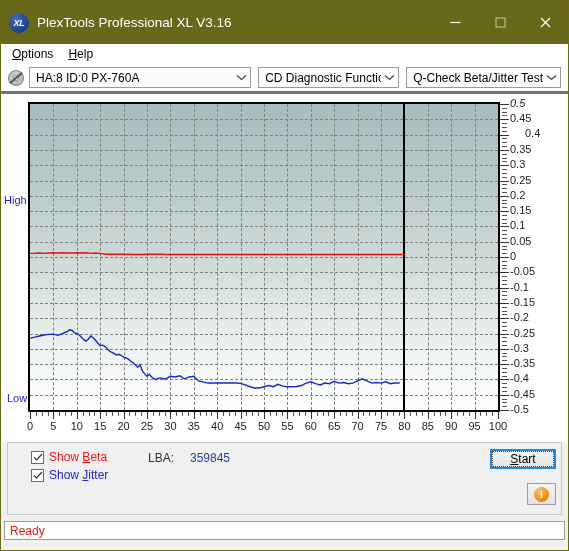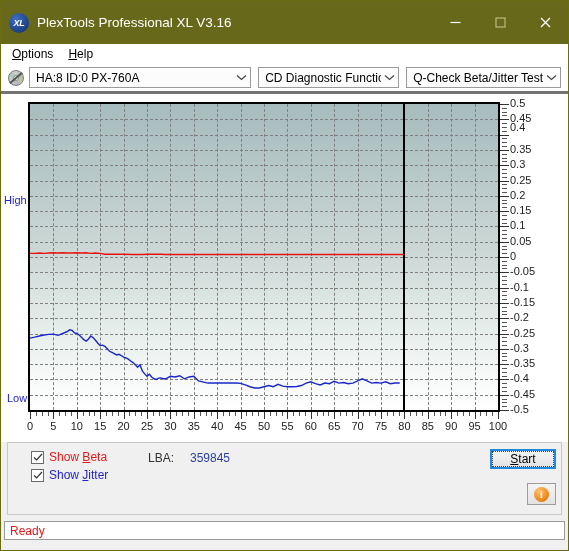--- a/index.html
+++ b/index.html
@@ -376,25 +376,25 @@
         <div class="grid-h" style="top: 290.7px;"></div>
         <div class="endline" style="left: 373.4px;"></div>
         <svg id="curves" class="curve" width="468" height="306" viewBox="0 0 468 306">
           <polyline points="0.00,149.33 4.68,149.33 9.36,149.02 14.04,149.33 18.72,149.02 23.40,148.72 28.08,149.02 32.76,148.72 37.44,149.02 42.12,149.02 46.80,148.72 51.48,149.02 56.16,148.72 60.84,149.33 65.52,149.02 70.20,149.33 74.88,150.25 79.56,150.25 84.24,150.25 88.92,150.25 93.60,150.25 102.96,150.55 112.32,150.55 117.00,150.25 121.68,150.25 126.36,150.25 131.04,150.25 135.72,150.55 140.40,150.55 149.76,150.55 159.12,150.55 168.48,150.55 177.84,150.55 187.20,150.55 210.60,150.55 234.00,150.55 257.40,150.55 280.80,150.55 304.20,150.55 327.60,150.55 351.00,150.55 374.40,150.55" fill="none" stroke="#e8130f" stroke-width="1.4"></polyline>
           <polyline points="0.00,234.09 4.68,233.17 9.36,231.95 14.04,231.03 18.72,230.42 23.40,230.11 28.08,231.34 32.76,229.50 37.44,227.36 39.78,225.83 42.12,226.44 44.46,228.89 46.80,229.50 49.14,231.03 51.48,233.17 53.82,235.62 56.16,237.15 58.50,235.01 60.84,231.95 63.18,233.78 65.52,236.23 67.86,239.29 70.20,241.74 72.54,241.13 74.88,242.35 77.22,244.80 79.56,247.25 81.90,248.47 84.24,249.70 86.58,250.92 88.92,250.31 91.26,251.53 93.60,253.06 95.94,253.98 98.28,255.20 100.62,257.04 102.96,258.57 105.30,260.71 107.64,263.16 109.98,260.71 112.32,266.83 114.66,269.89 117.00,272.34 119.34,270.20 121.68,272.95 124.02,274.79 126.36,275.40 128.70,274.18 131.04,273.87 133.38,274.79 135.72,274.79 140.40,272.34 145.08,272.95 149.76,271.73 154.44,274.79 159.12,272.95 163.80,272.34 168.48,276.93 177.84,279.07 187.20,279.07 196.56,279.07 205.92,279.07 210.60,279.38 215.28,280.91 219.96,282.74 224.64,283.97 229.32,283.97 234.00,282.74 238.68,281.52 243.36,282.74 248.04,280.30 252.72,282.13 257.40,282.74 262.08,282.74 266.76,282.44 271.44,281.52 276.12,279.07 280.80,277.85 285.48,279.68 290.16,280.91 294.84,279.07 299.52,279.68 304.20,277.24 308.88,279.07 313.56,278.46 318.24,279.68 322.92,279.07 327.60,276.93 332.28,274.79 336.96,276.93 341.64,279.07 346.32,278.46 351.00,279.07 355.68,277.85 360.36,279.68 365.04,279.07 369.72,279.07" fill="none" stroke="#1a28c8" stroke-width="1.4"></polyline>
         </svg>
     </div>
 
     <div id="yticks">
         <div class="ytick-mark" style="top: 10px;"></div>
-        <div class="ytick" style="top: 3px;">0.5</div>
+        <div class="ytick" style="top: 3px; font-style: italic;">0.5</div>
         <div class="ytick-mark" style="top: 25.3px;"></div>
         <div class="ytick" style="top: 18.3px;">0.45</div>
         <div class="ytick-mark" style="top: 40.6px;"></div>
-        <div class="ytick" style="top: 27px;">0.4</div>
+        <div class="ytick" style="top: 33px; margin-left: 15px;">0.4</div>
         <div class="ytick-mark" style="top: 55.9px;"></div>
         <div class="ytick" style="top: 48.9px;">0.35</div>
         <div class="ytick-mark" style="top: 71.2px;"></div>
         <div class="ytick" style="top: 64.2px;">0.3</div>
         <div class="ytick-mark" style="top: 86.5px;"></div>
         <div class="ytick" style="top: 79.5px;">0.25</div>
         <div class="ytick-mark" style="top: 101.8px;"></div>
         <div class="ytick" style="top: 94.8px;">0.2</div>
         <div class="ytick-mark" style="top: 117.1px;"></div>
         <div class="ytick" style="top: 110.1px;">0.15</div>

